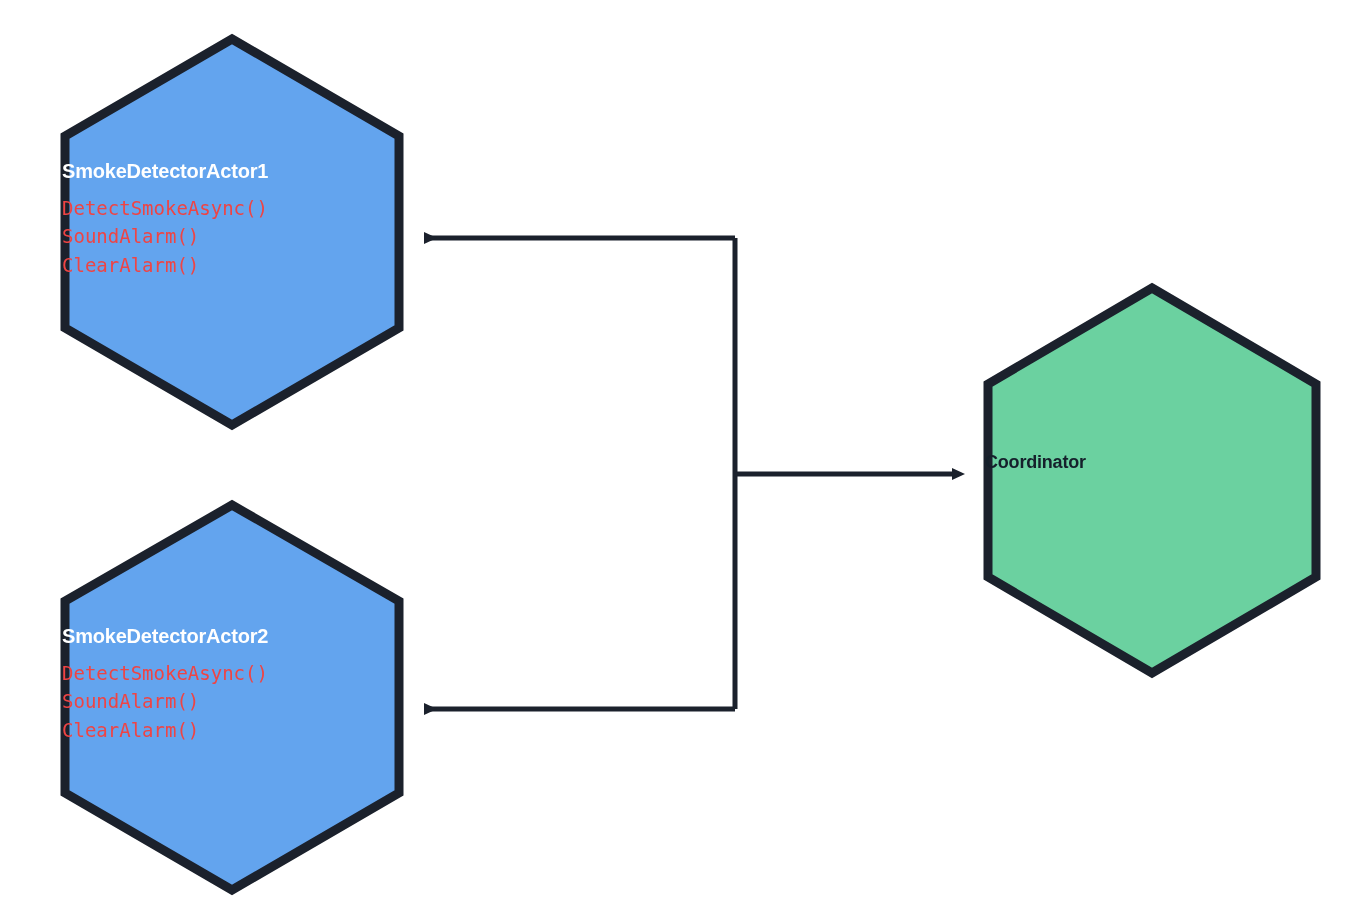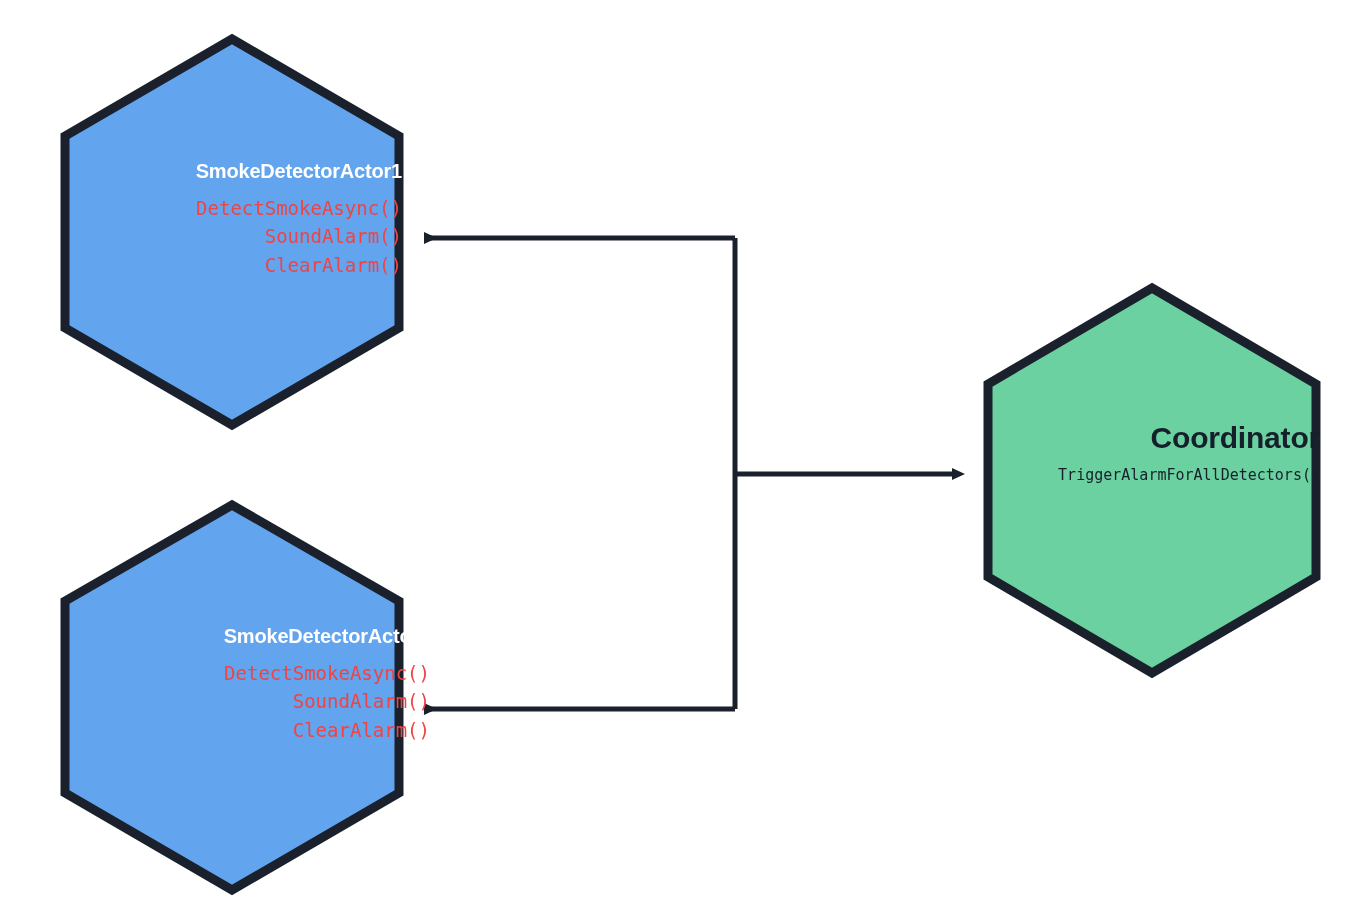--- a/index.html
+++ b/index.html
@@ -29,36 +29,37 @@
   .node-label-layer {
     position: absolute;
     left: 0;
     top: 0;
     width: 1367px;
     height: 904px;
     pointer-events: none;
   }
   .node-text {
     position: absolute;
-    text-align: right;
+    text-align: left;
     pointer-events: none;
   }
   .node-title {
     font-family: "Liberation Sans", sans-serif;
     font-weight: bold;
     letter-spacing: -0.2px;
     line-height: 1.18;
   }
   .node-title.blue {
     color: #ffffff;
     font-size: 20px;
   }
   .node-title.green {
     color: #15202b;
-    font-size: 30px;
+    font-size: 18px;
+    margin-top: 32px;
   }
   .node-methods {
     font-family: "DejaVu Sans Mono", "Liberation Mono", monospace;
     line-height: 1.52;
     white-space: pre;
   }
   .node-methods.blue {
     color: #ef4444;
     font-size: 19px;
   }
@@ -115,27 +116,26 @@
   <div class="node-label-layer">
 
     <div class="node-text" style="left:62px; top:160px; width:340px;">
       <div class="node-title blue">SmokeDetectorActor1</div>
       <span class="spacer-line"></span>
       <div class="node-methods blue">DetectSmokeAsync()</div>
       <div class="node-methods blue">SoundAlarm()</div>
       <div class="node-methods blue">ClearAlarm()</div>
     </div>
 
-    <div class="node-text" style="left:62px; top:625px; width:340px;margin-left:28px;">
+    <div class="node-text" style="left:62px; top:625px; width:340px;">
       <div class="node-title blue">SmokeDetectorActor2</div>
       <span class="spacer-line"></span>
       <div class="node-methods blue">DetectSmokeAsync()</div>
       <div class="node-methods blue">SoundAlarm()</div>
       <div class="node-methods blue">ClearAlarm()</div>
     </div>
 
     <div class="node-text" style="left:985px; top:420px; width:335px;">
       <div class="node-title green">Coordinator</div>
       <span class="spacer-line"></span>
-      <div class="node-methods green">TriggerAlarmForAllDetectors()</div>
     </div>
   </div>
 </div>
 
 </body></html>

